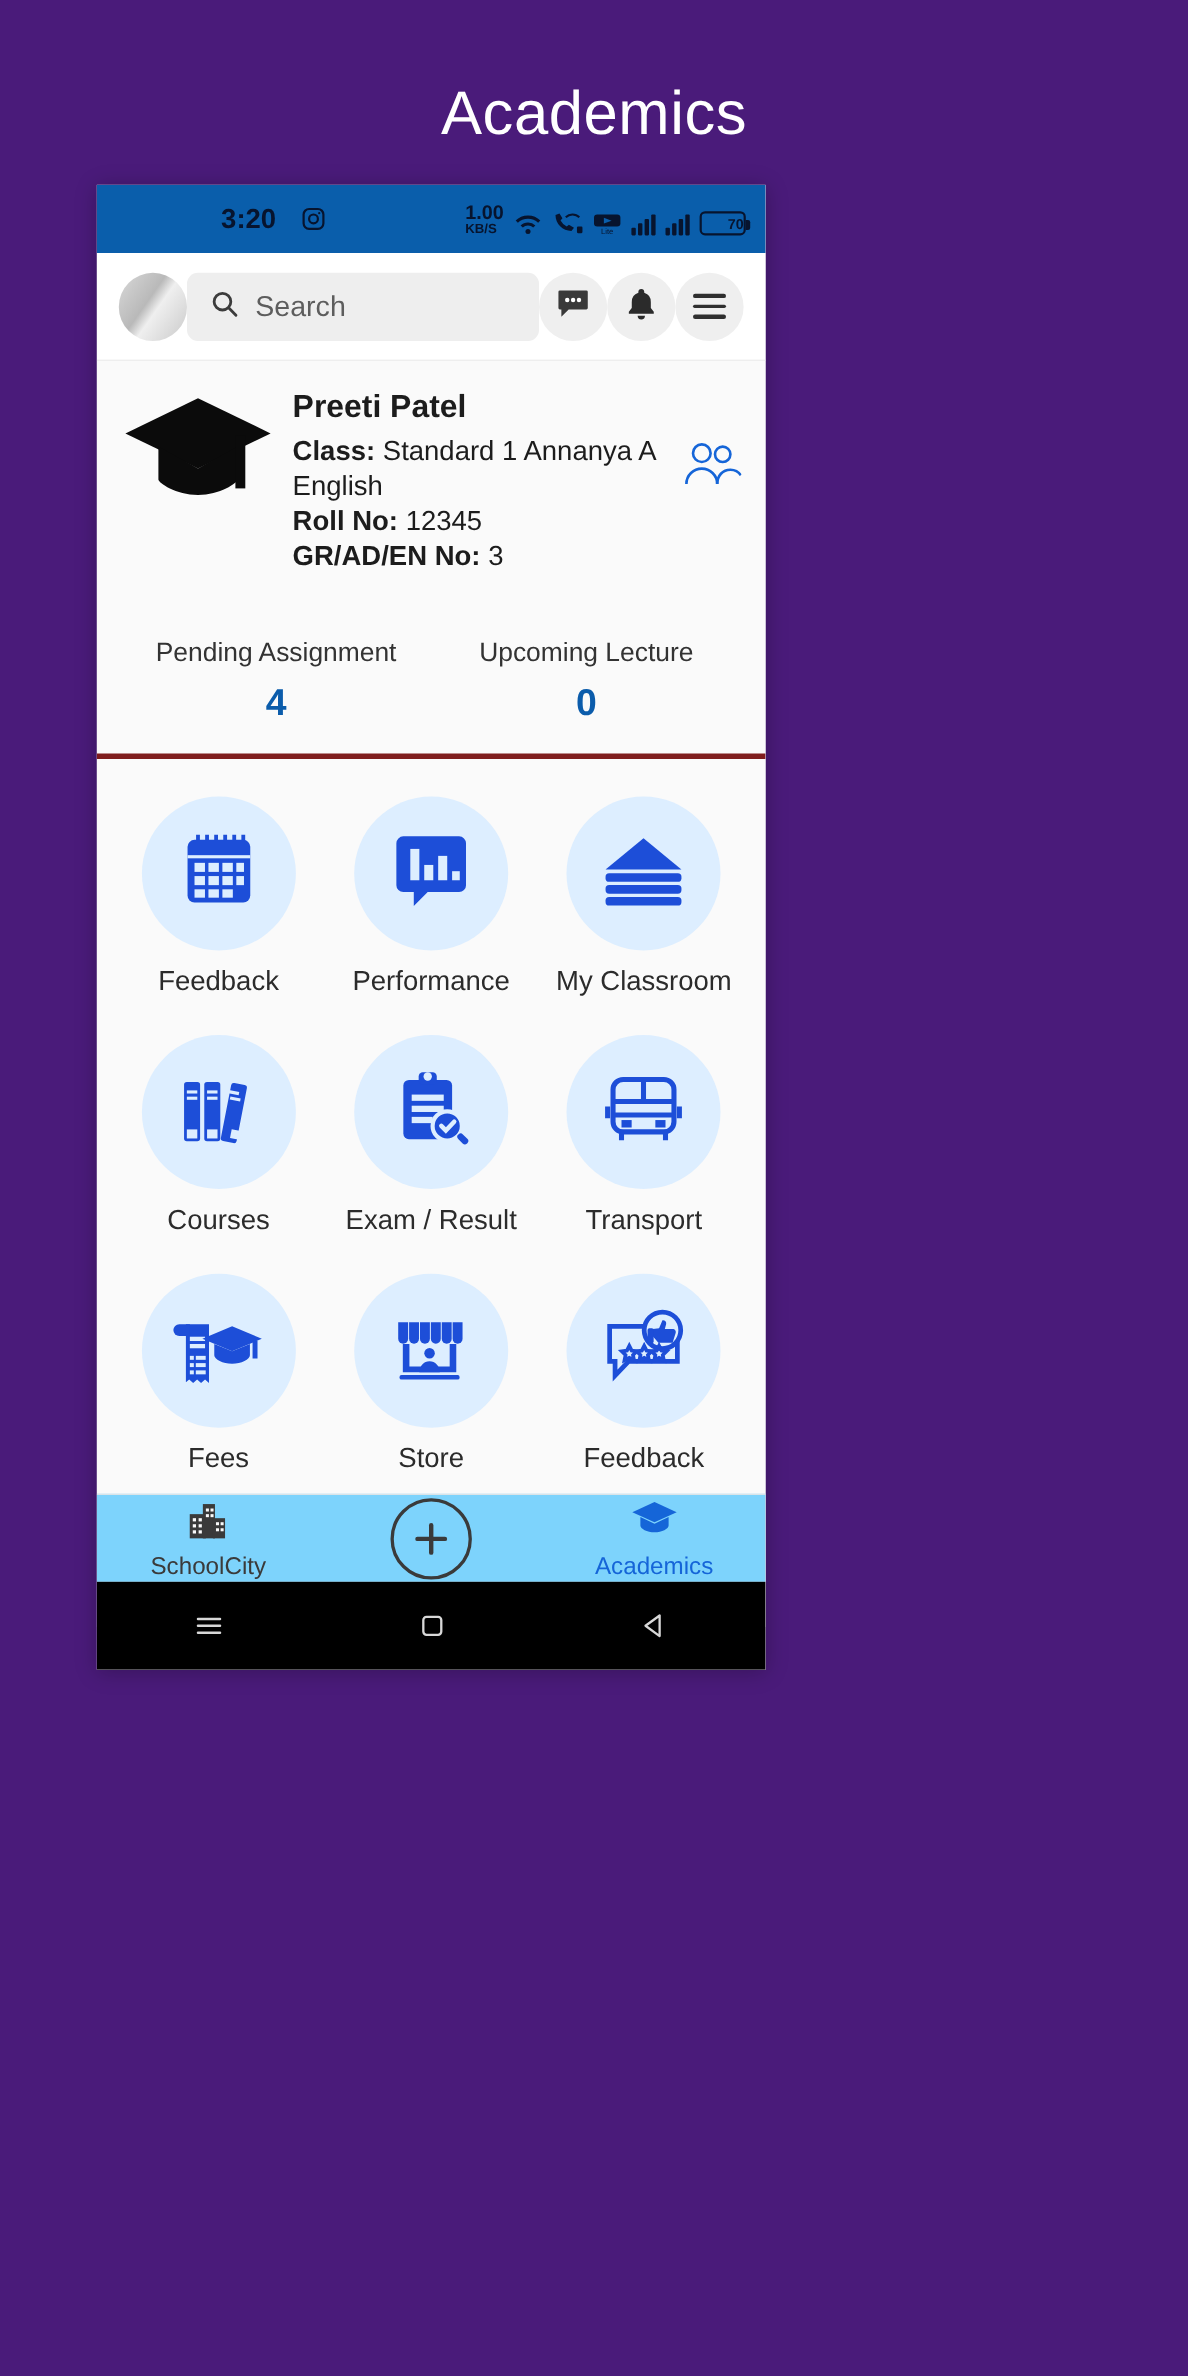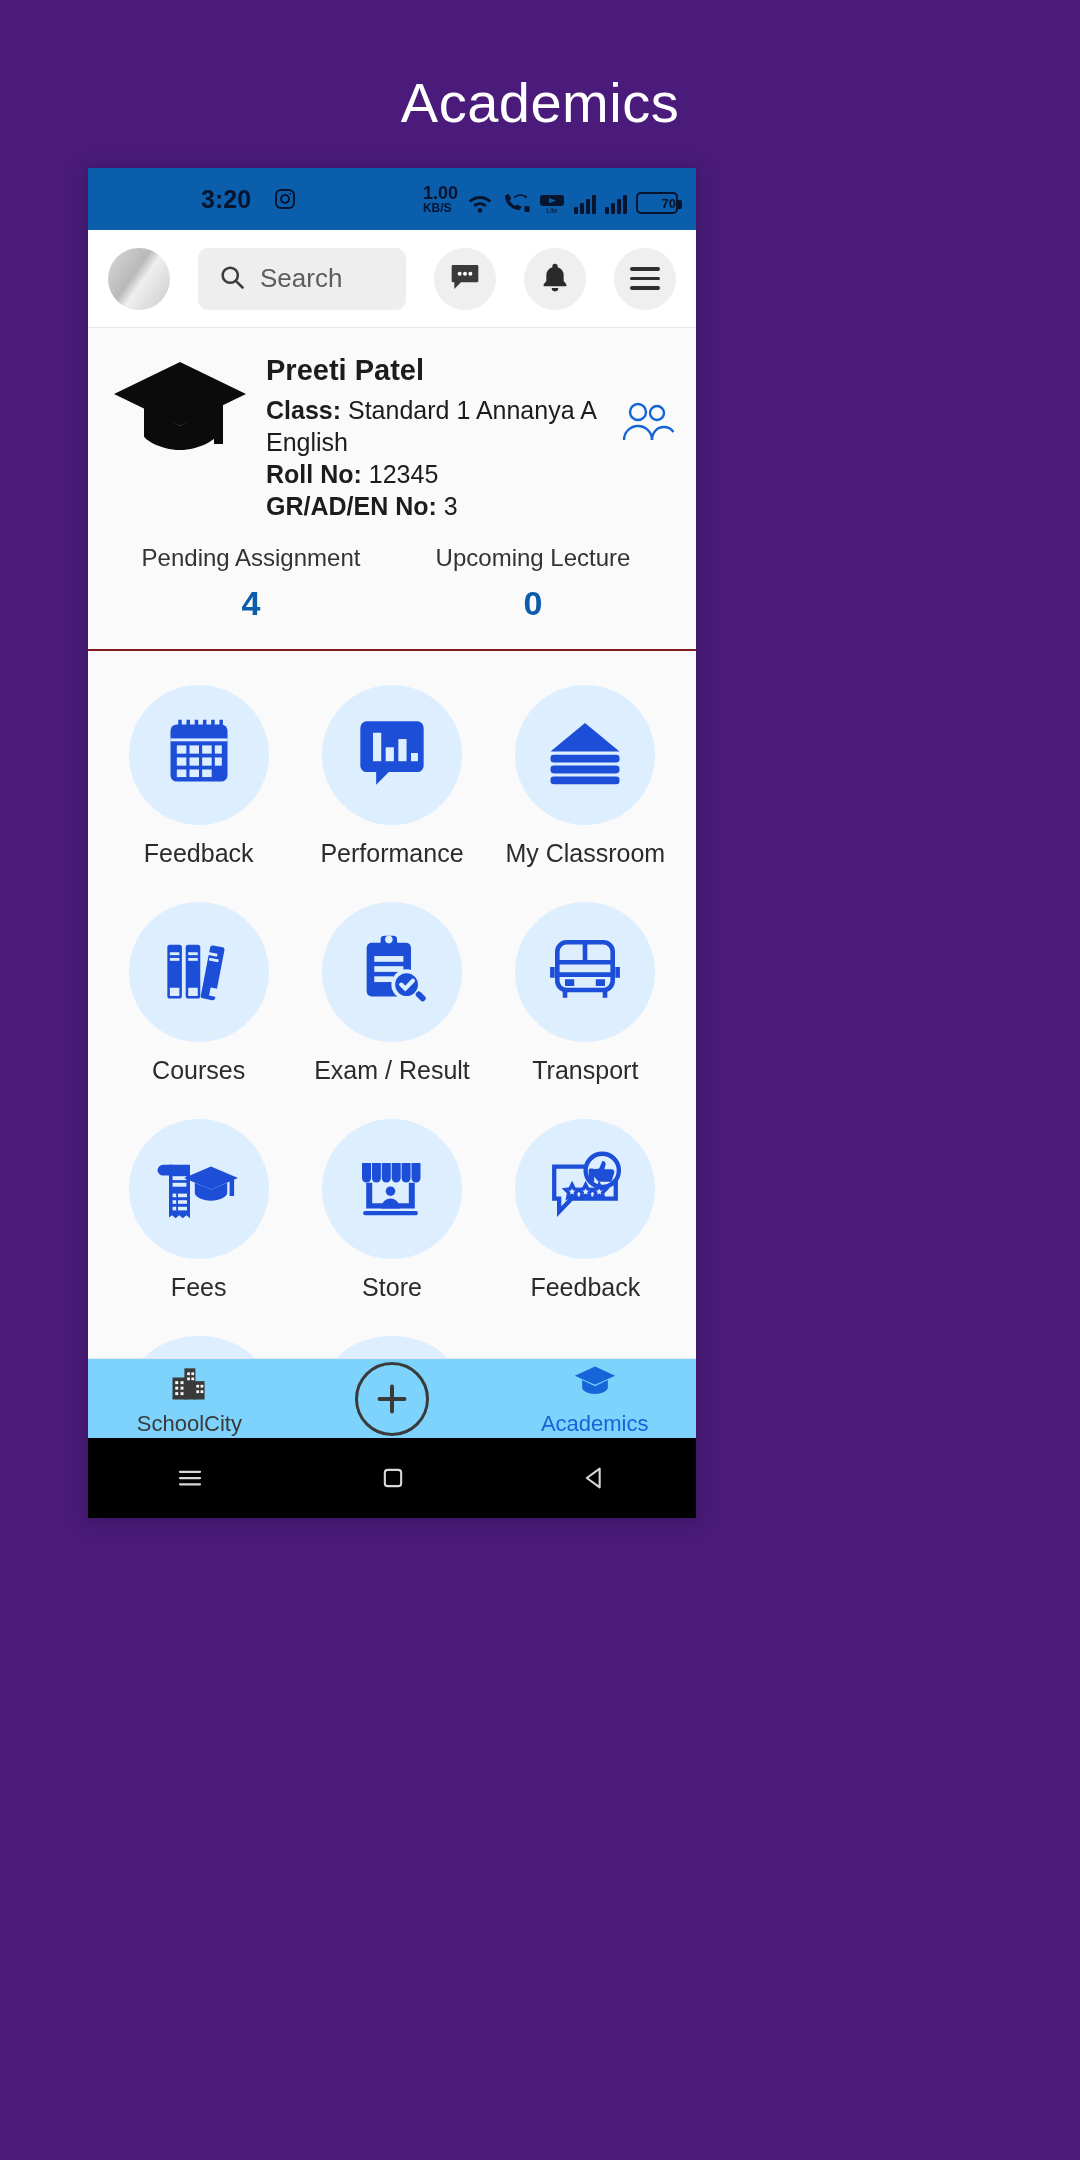--- a/index.html
+++ b/index.html
@@ -40,53 +40,53 @@
   .bars span:nth-child(1){height:7px}.bars span:nth-child(2){height:11px}
   .bars span:nth-child(3){height:15px}.bars span:nth-child(4){height:19px}
   .batt { width:42px; height:22px; border:2.5px solid #07142e; border-radius:5px;
           position:relative; display:flex; align-items:center; justify-content:flex-end; }
   .batt:after { content:""; position:absolute; right:-6px; top:6px; width:4px; height:9px;
                 background:#07142e; border-radius:0 2px 2px 0; }
   .batt b { font-size:13px; font-weight:700; color:#07142e; }
   
   .appbar {
     height:98px; background:#fff; display:flex; align-items:center;
-    padding:0 20px; gap:28px; border-bottom:1px solid #e8e8e8;
+    padding:0 20px; gap:0; border-bottom:1px solid #e8e8e8;
   }
   .avatar {
     width:62px; height:62px; border-radius:50%;
     background:linear-gradient(125deg,#d9d9d9 0%,#b9b9b9 42%,#efefef 55%,#c9c9c9 100%);
     flex:0 0 auto;
   }
   .searchbox {
     flex:1; height:62px; background:#eeeeee; border-radius:10px;
     display:flex; align-items:center; padding:0 20px; gap:14px;
   }
   .search-ph { color:#5d5d5d; font-size:26px; }
   .circle-btn {
     width:62px; height:62px; border-radius:50%; background:#efefef;
     display:flex; align-items:center; justify-content:center; flex:0 0 auto;
   }
   .ham { display:flex; flex-direction:column; gap:6px; }
   .ham span { width:30px; height:3.5px; background:#2f2f2f; border-radius:2px; }
   
   .student {
     background:#fafafa; padding:22px 22px 0 22px;
-    border-bottom:2px solid #7f1d1d;
+    border-bottom:5px solid #7f1d1d;
   }
   .srow { display:flex; align-items:flex-start; gap:16px; }
   .cap { flex:0 0 auto; width:140px; padding-top:6px; }
   .sinfo { flex:1; padding-top:4px; }
   .sname { font-size:29px; font-weight:700; color:#1c1c1c; margin-bottom:7px; }
   .sline { font-size:25px; color:#1c1c1c; line-height:1.28; }
   .sline b { font-weight:700; }
   .people { flex:0 0 auto; padding-top:48px; }
   .stats { display:flex; padding:22px 0 26px 0; }
   .stat { flex:1; text-align:center; }
-  .stat .lbl { font-size:24px; color:#333; margin-bottom:12px; }
+  .stat .lbl { font-size:24px; color:#333; margin-bottom:12px;margin-top:36px; }
   .stat .val { font-size:34px; font-weight:700; color:#0b5cab; }
   
   .grid {
     background:#fafafa; padding:34px 14px 0 14px;
     display:flex; flex-wrap:wrap;
   }
   .tile { width:33.333%; text-align:center; margin-bottom:34px; }
   .tile .bubble {
     width:140px; height:140px; border-radius:50%; background:#ddeeff;
     margin:0 auto 14px auto; display:flex; align-items:center; justify-content:center;

